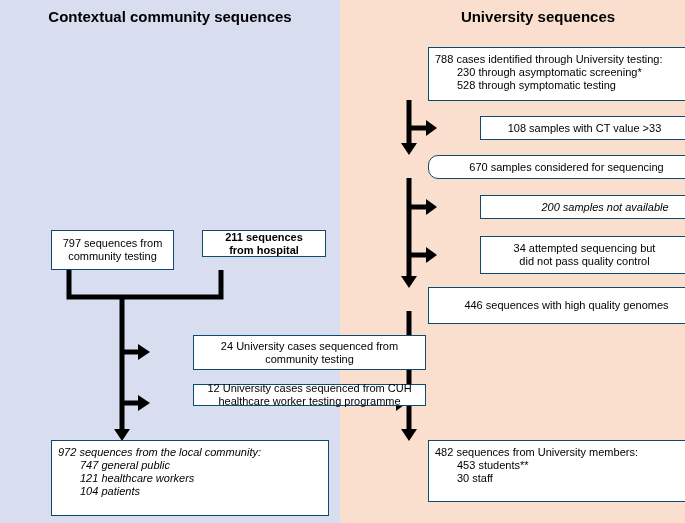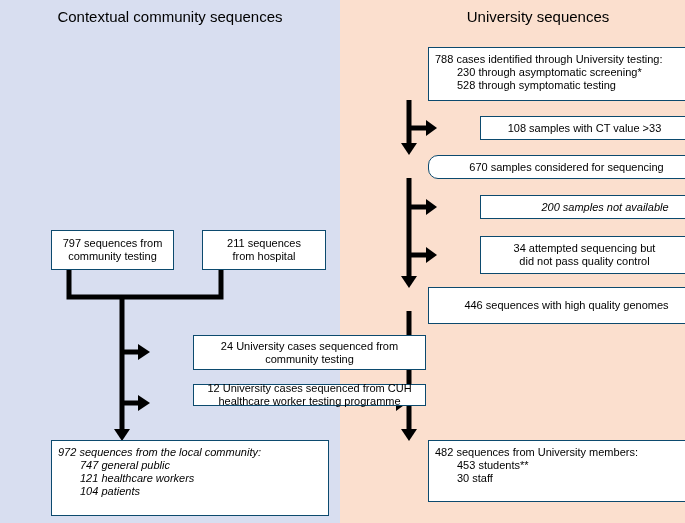--- a/index.html
+++ b/index.html
@@ -1,20 +1,20 @@
 <!DOCTYPE html>
 <html><head>
 <meta charset="utf-8">
 <style>
   * { margin:0; padding:0; box-sizing:border-box; }
   html,body { background:#ffffff; }
   body { font-family:"Liberation Sans", sans-serif; color:#000; }
   .canvas { position:relative; width:685px; height:523px; overflow:hidden; background:#fff; }
   .panel { position:absolute; top:0; height:523px; z-index:0; }
-  .panel-title { position:absolute; z-index:3; font-weight:normal; font-size:15px; text-align:center; }
+  .panel-title { position:absolute; z-index:3; font-weight:bold; font-size:15px; text-align:center; }
   svg.connectors { position:absolute; left:0; top:0; z-index:1; pointer-events:none; }
   .box {
     position:absolute; z-index:2; background:#ffffff; border:1px solid #0c4a6e;
     font-size:11px; line-height:13px;margin-left:43px;
   }
   .box.center { display:flex; align-items:center; justify-content:center; text-align:center; padding:2px 4px; }
   .multiline { white-space:pre-line; }
   .box.list { padding:5px 6px; text-align:left; }
   .box.list .sub { padding-left:22px; }
 </style>
@@ -90,21 +90,21 @@
     <div>482 sequences from University members:</div>
     <div class="sub">453 students**</div>
     <div class="sub">30 staff</div>
   </div>
 
   <div class="box center" style="left:8px; top:230px; width:123px; height:40px;">
     <span class="multiline">797 sequences from
 community testing</span>
   </div>
 
-  <div class="box center" style="left:159px; top:230px; width:124px; height:40px;">
+  <div class="box center" style="left:159px; top:230px; width:124px; height:27px;font-weight:bold;">
     <span class="multiline">211 sequences
 from hospital</span>
   </div>
 
   <div class="box center" style="left:150px; top:335px; width:233px; height:35px;">
     <span class="multiline">24 University cases sequenced from
 community testing</span>
   </div>
 
   <div class="box center" style="left:150px; top:384px; width:233px; height:22px;">

